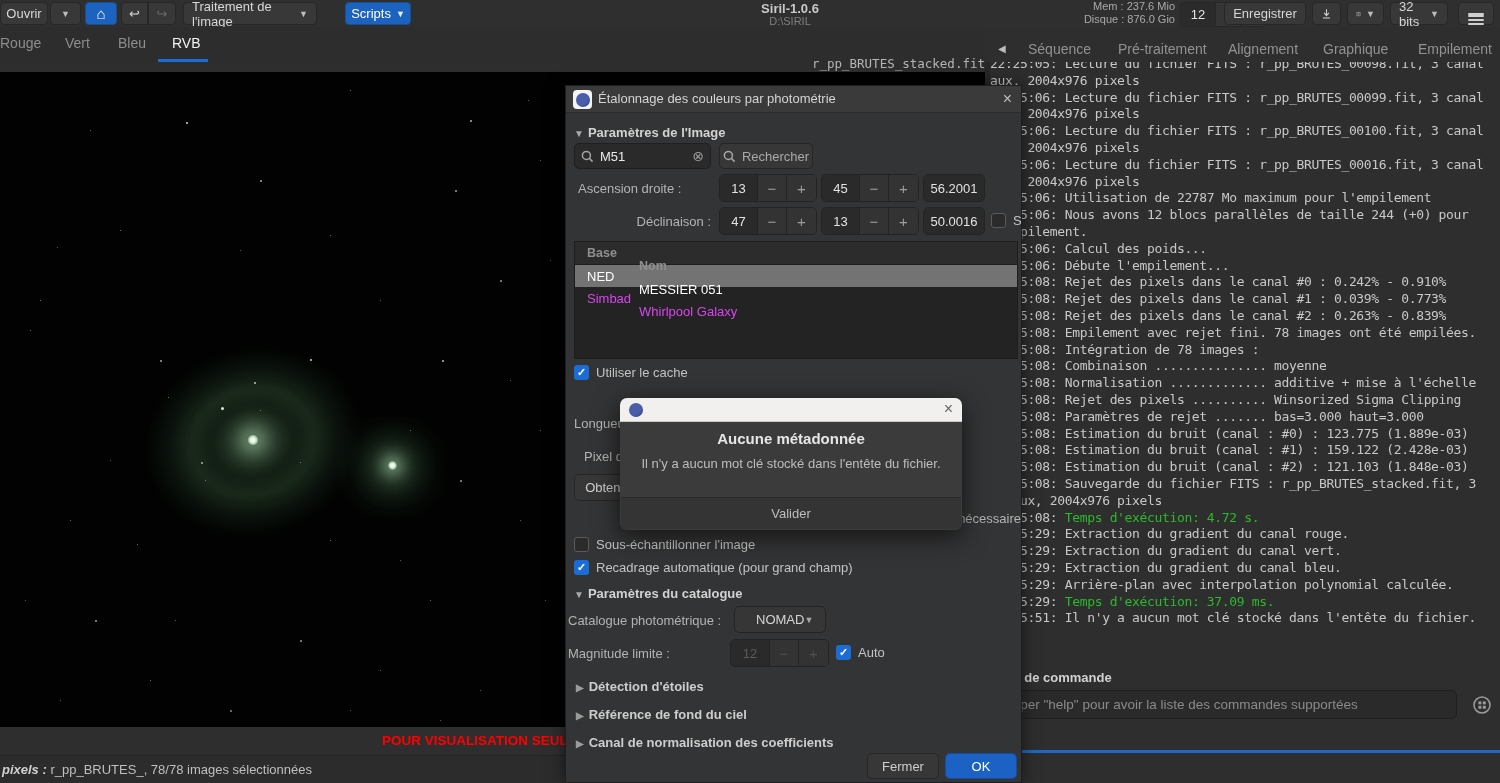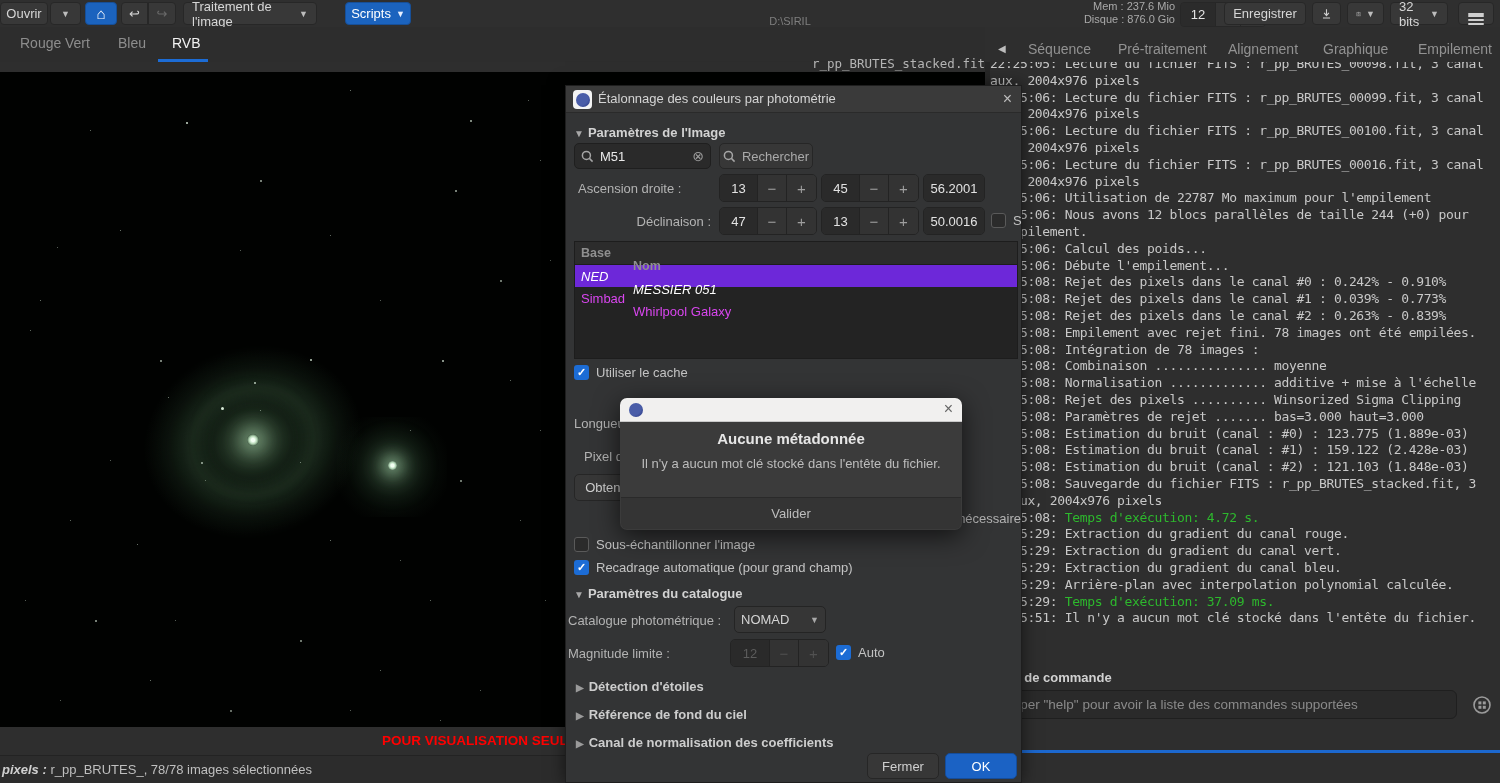--- a/index.html
+++ b/index.html
@@ -98,25 +98,25 @@
   .sbtn{background:#333;border-left:1px solid #232323;color:#9e9e9e;display:flex;align-items:center;justify-content:center;font-size:15px;}
   .sgroup.disabled .sval{color:#5c5c5c;}
   .sgroup.disabled .sbtn{color:#515151;}
   .cbrow{position:absolute;display:flex;align-items:center;gap:7px;color:#c3c3c3;}
   .cb{width:15px;height:15px;border-radius:3px;box-sizing:border-box;flex:0 0 auto;}
   .cb.on{background:#1c6cd5;color:#fff;font-size:11px;line-height:15px;text-align:center;font-weight:bold;}
   .cb.off{background:#2b2b2b;border:1px solid #5a5a5a;}
   .table{position:absolute;left:8px;top:155px;width:444px;height:118px;background:#232323;border:1px solid #1d1d1d;box-sizing:border-box;}
   .thead{display:flex;height:22px;align-items:center;color:#8f8f8f;font-weight:bold;font-size:12.5px;background:#2c2c2c;border-bottom:1px solid #1d1d1d;}
   .trow{display:flex;height:22px;align-items:center;color:#d946ef;}
-  .trow.sel{background:#6d28d9;color:#fff;font-style:italic;}
-  .col-base{width:52px;padding-left:6px;box-sizing:border-box;}
+  .trow.sel{background:#737373;color:#fff;}
+  .col-base{width:52px;padding-left:6px;box-sizing:border-box;margin-left:6px;}
   .col-nom{flex:1;padding-left:6px;margin-top:26px;}
   .dropdown{position:absolute;background:#363636;border:1px solid #242424;border-radius:5px;color:#d4d4d4;
-            display:flex;align-items:center;justify-content:space-between;padding:0 6px;box-sizing:border-box;}
+            display:flex;align-items:center;justify-content:space-between;padding:0 21px;box-sizing:border-box;}
   .dropdown .car{font-size:9px;color:#a8a8a8;}
   .expander{position:absolute;font-weight:bold;color:#cdcdcd;}
   .expander .arr{color:#9a9a9a;font-size:10px;margin-right:5px;}
 
   
   .modal{left:620px;top:398px;width:342px;height:132px;background:#3b3b3b;border-radius:7px;
          box-shadow:0 6px 26px rgba(0,0,0,.65);overflow:hidden;}
   .mtitle{position:absolute;left:0;top:0;width:100%;height:24px;background:#f1f0ef;border-bottom:1px solid #c9c9c9;box-sizing:border-box;}
   .mtitle .xbtn{color:#666;top:2px;}
   .mhead{position:absolute;left:0;top:32px;width:100%;text-align:center;font-weight:bold;font-size:15px;color:#e6e6e6;}
@@ -149,20 +149,21 @@
       </div>
     <div class="tbtn" style="left:183px;width:134px">
         <span>Traitement de l'image</span>
         <span class="car">▼</span>
       </div>
     <div class="tbtn blue" style="left:345px;width:66px">
         <span>Scripts</span>
         <span class="car">▼</span>
       </div>
 
+    <div class="abs wtitle">Siril-1.0.6</div>
     <div class="abs wsub">D:\SIRIL</div>
 
     <div class="abs memlbl">
       <div>Mem : 237.6 Mio</div>
       <div>Disque : 876.0 Gio</div>
     </div>
 
     <div class="spingrp" style="left:1180px;top:2px">
       <span class="spv" style="width:34px">12</span>
       <span class="spb" style="width:24px">−</span>
@@ -191,21 +192,21 @@
     <div class="tbtn hamb" style="left:1458px;width:36px">
       <span>
           <span></span>
           <span></span>
           <span></span>
         </span>
     </div>
   </div>
 
   <div class="abs tabbar">
-    <span class="vtab" style="left:20px">Rouge</span>
+    <span class="vtab" style="left:0">Rouge</span>
     <span class="vtab" style="left:65px">Vert</span>
     <span class="vtab" style="left:118px">Bleu</span>
     <span class="vtab active" style="left:172px">RVB</span>
   </div>
   <div class="abs tabline"></div>
   <div class="abs fname">r_pp_BRUTES_stacked.fit</div>
 
   <div class="abs viewer">
     <div class="abs galaxy">
       <div class="g-halo"></div>

